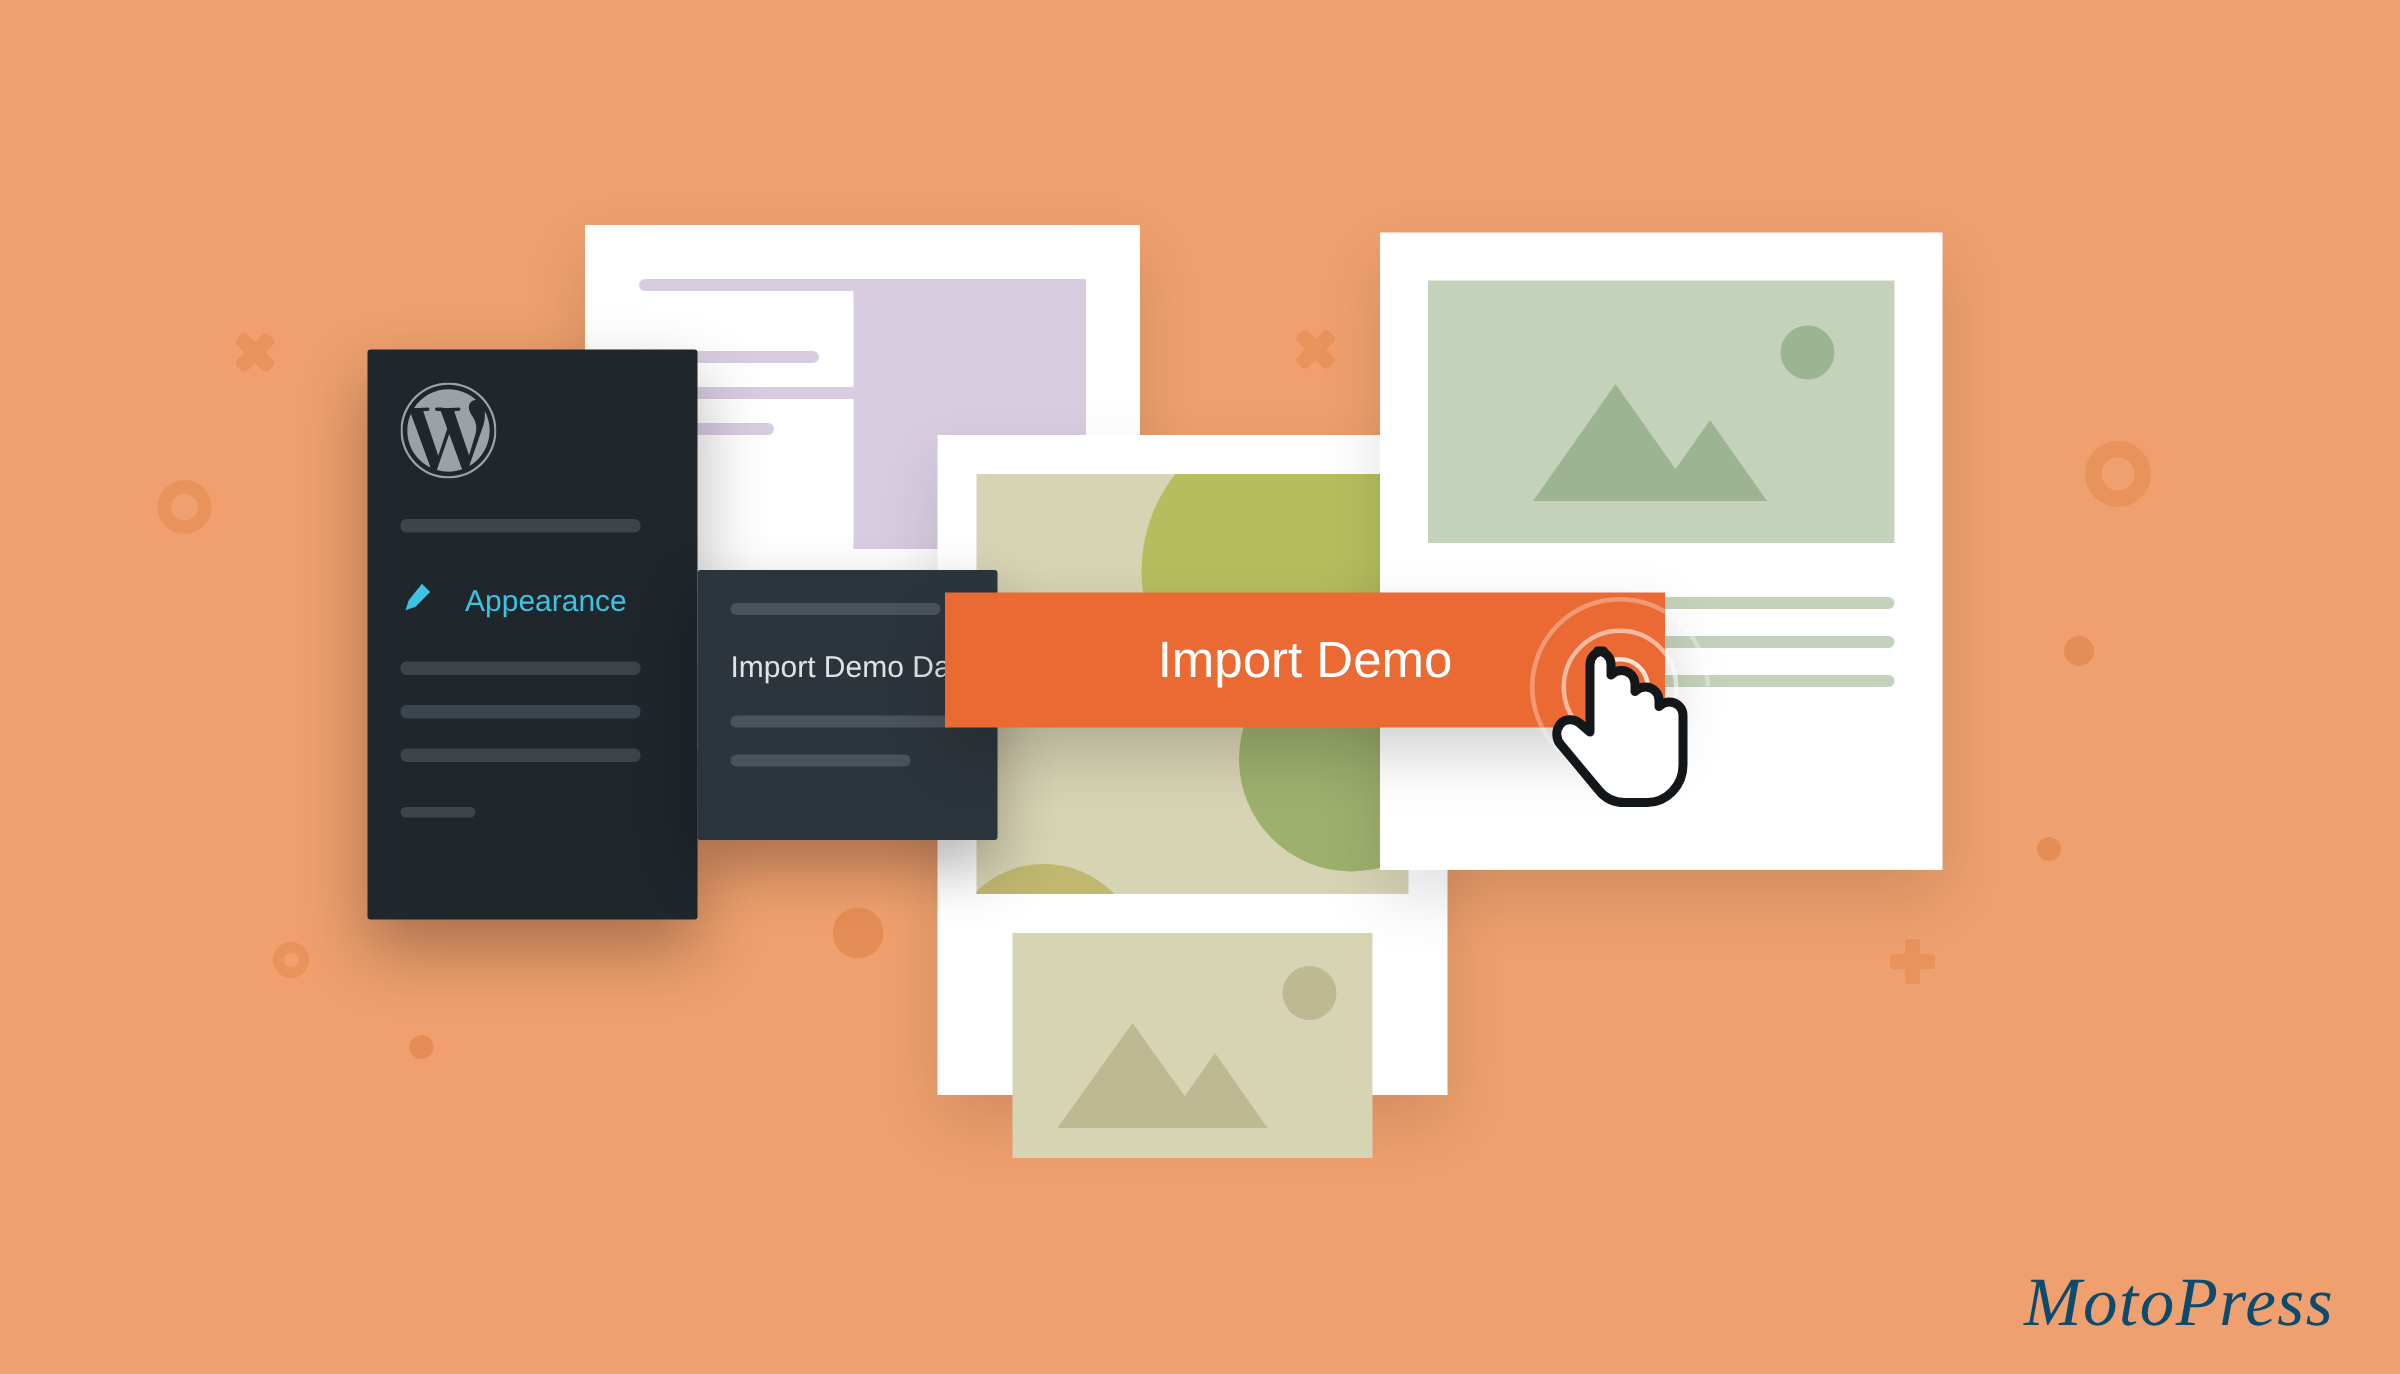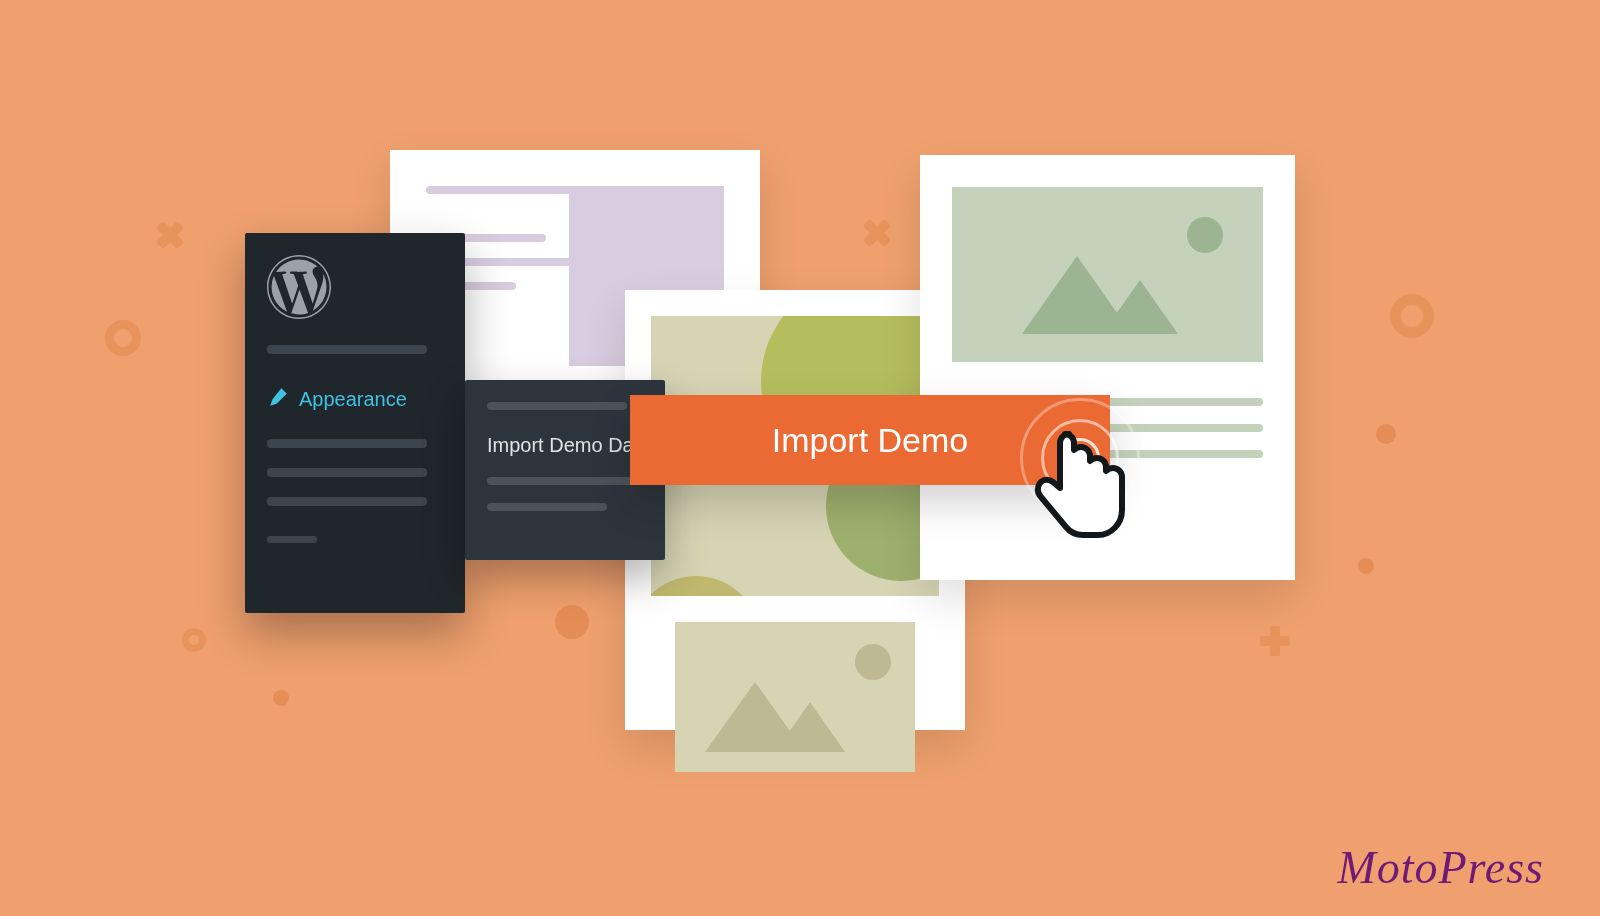--- a/index.html
+++ b/index.html
@@ -59,21 +59,21 @@
 .card3 .line { height: 8px; background: #c5d2bb; border-radius: 4px; margin-bottom: 18px; }
 .card3 .line.full { width: 100%; }
 .card3 .line.short { width: 55%; }
 
 
 .wp-sidebar { position: absolute; left: 245px; top: 233px; width: 220px; height: 380px; background: #1f262c; box-shadow: 0 20px 45px rgba(0,0,0,0.3); border-radius: 2px; padding: 22px 0; }
 .wp-logo { margin: 0 22px 22px; }
 .wp-row { height: 9px; background: #3d454c; border-radius: 4px; margin: 0 22px 20px; }
 .wp-row.tiny { width: 50px; height: 7px; margin-top: 30px; }
 .wp-appearance {
-  display: flex; align-items: center; gap: 10px;
+  display: flex; align-items: center; gap: 21px;
   padding: 12px 22px; color: #3fc1e0; font-size: 20px; font-weight: 500;
   position: relative;
 }
 .wp-appearance .flyout-arrow {
   position: absolute; right: -18px; top: 50%; transform: translateY(-50%);
   width: 0; height: 0; border-style: solid;
   border-width: 12px 18px 12px 0; border-color: transparent #2d353c transparent transparent;
 }
 
 
@@ -90,21 +90,21 @@
 }
 
 
 .pointer-wrap { position: absolute; left: 1000px; top: 410px; width: 160px; height: 200px; }
 .ripple { position: absolute; border: 3px solid rgba(255,255,255,0.9); border-radius: 50%; left: 50%; top: 28px; transform: translateX(-50%); }
 .r1 { width: 40px; height: 40px; opacity: 0.9; }
 .r2 { width: 78px; height: 78px; top: 9px; opacity: 0.6; }
 .r3 { width: 120px; height: 120px; top: -12px; opacity: 0.35; }
 
 
-.brand { position: absolute; right: 56px; bottom: 22px; color: #701a75; font-family: "Brush Script MT", "Segoe Script", cursive; font-size: 46px; font-style: italic; letter-spacing: 1px; }
+.brand { position: absolute; right: 44px; bottom: 22px; color: #0c4a6e; font-family: "Brush Script MT", "Segoe Script", cursive; font-size: 46px; font-style: italic; letter-spacing: 1px; }
 </style>
 </head>
 <body>
 
 <div class="deco cross" style="left:155px; top:220px; width:30px; height:30px;">
   <style>.cross::before{ width:30px; height:10px; top:10px; left:0; transform: rotate(45deg);} .cross::after{ width:30px; height:10px; top:10px; left:0; transform: rotate(-45deg);}</style>
 </div>
 <div class="deco cross" style="left:862px; top:218px; width:30px; height:30px;"></div>
 <div class="deco ring" style="left:105px; top:320px; width:36px; height:36px; border:9px solid #e8935c;"></div>
 <div class="deco ring" style="left:1390px; top:294px; width:44px; height:44px; border:11px solid #e8935c;"></div>

